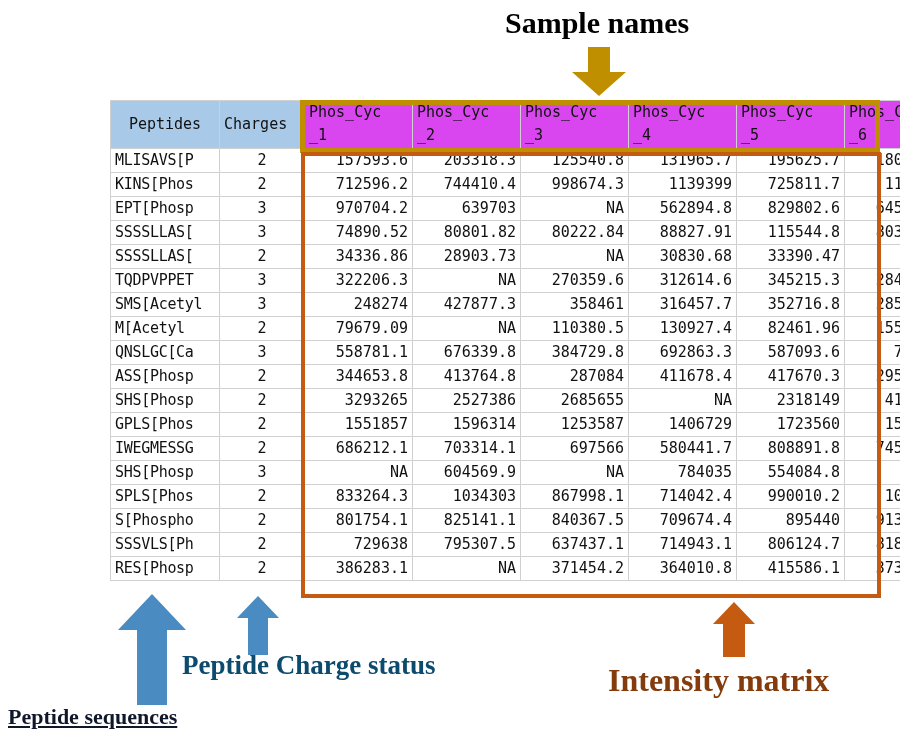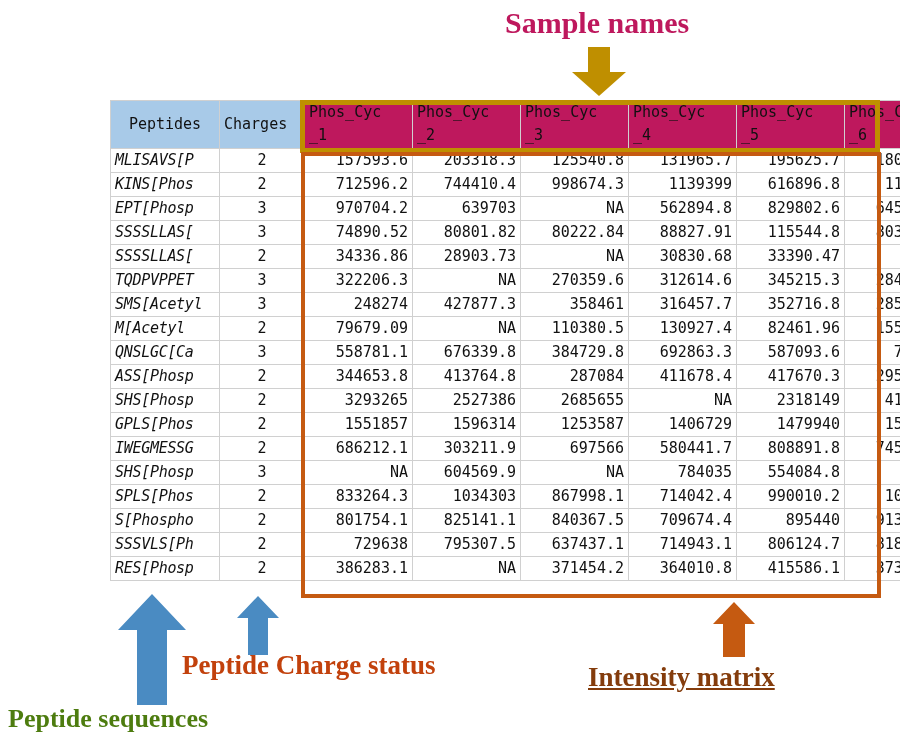--- a/index.html
+++ b/index.html
@@ -19,40 +19,40 @@
   .anno-label {
     position: absolute;
     font-family: "Liberation Serif", serif;
     font-weight: bold;
     white-space: nowrap;
   }
   #sample-names-label {
     left: 505px;
     top: 6px;
     font-size: 30px;
-    color: #be185d;
+    color: #000000;
   }
   #peptide-charge-label {
     left: 182px;
     top: 650px;
     font-size: 27px;
-    color: #c2410c;
+    color: #0c4a6e;
   }
   #peptide-sequences-label {
     left: 8px;
     top: 704px;
-    font-size: 26px;
-    color: #4d7c0f;
+    font-size: 22px;
+    color: #0f172a;
+    text-decoration: underline;
   }
   #intensity-matrix-label {
-    left: 588px;
+    left: 608px;
     top: 662px;
-    font-size: 27px;
+    font-size: 32px;
     color: #843C0C;
-    text-decoration: underline;
   }
 
   
   .arrow { position: absolute; }
 
   #sample-names-arrow { left: 568px; top: 47px; }
   #peptide-sequences-arrow { left: 117px; top: 594px; }
   #peptide-charge-arrow { left: 236px; top: 596px; }
   #intensity-matrix-arrow { left: 712px; top: 602px; }
 
@@ -85,35 +85,34 @@
   thead th.hdr-pep, thead th.hdr-chg {
     background: #A8CAE8;
     text-align: center;
     height: 50px;
     vertical-align: middle;
     font-size: 15px;
   }
   thead th.hdr-chg { text-align: left; padding-left: 7px; margin-left: 20px; }
 
   thead th.hdr-sample {
-    background: #be185d;
+    background: #d946ef;
     text-align: left;
     height: 50px;
     vertical-align: top;
     padding-top: 4px;
     font-size: 15px;
     line-height: 1.55;
     border-color: #cfcf00;
   }
   thead th.hdr-sample .hl2 { display: block; }
 
   tbody td.cell-pep {
     text-align: left;
     letter-spacing: -0.3px;
-    font-style: italic;
   }
   tbody td.cell-chg {
     text-align: center;
     padding-right: 22px;
   }
   tbody td.cell-val {
     text-align: right;
   }
   tbody td.cell-val.na {
     text-align: right;
@@ -186,21 +185,21 @@
         <td class="cell-val col-val">195625.7</td>
         <td class="cell-val col-val">180664.5</td>
       </tr>
       <tr>
         <td class="cell-pep col-pep">KINS[Phos</td>
         <td class="cell-chg col-chg">2</td>
         <td class="cell-val col-val">712596.2</td>
         <td class="cell-val col-val">744410.4</td>
         <td class="cell-val col-val">998674.3</td>
         <td class="cell-val col-val">1139399</td>
-        <td class="cell-val col-val">616896.8</td>
+        <td class="cell-val col-val">725811.7</td>
         <td class="cell-val col-val">1120046</td>
       </tr>
       <tr>
         <td class="cell-pep col-pep">EPT[Phosp</td>
         <td class="cell-chg col-chg">3</td>
         <td class="cell-val col-val">970704.2</td>
         <td class="cell-val col-val">639703</td>
         <td class="cell-val col-val na">NA</td>
         <td class="cell-val col-val">562894.8</td>
         <td class="cell-val col-val">829802.6</td>
@@ -286,28 +285,28 @@
         <td class="cell-val col-val">2318149</td>
         <td class="cell-val col-val">4120553</td>
       </tr>
       <tr>
         <td class="cell-pep col-pep">GPLS[Phos</td>
         <td class="cell-chg col-chg">2</td>
         <td class="cell-val col-val">1551857</td>
         <td class="cell-val col-val">1596314</td>
         <td class="cell-val col-val">1253587</td>
         <td class="cell-val col-val">1406729</td>
-        <td class="cell-val col-val">1479940</td>
+        <td class="cell-val col-val">1723560</td>
         <td class="cell-val col-val">1502006</td>
       </tr>
       <tr>
         <td class="cell-pep col-pep">IWEGMESSG</td>
         <td class="cell-chg col-chg">2</td>
         <td class="cell-val col-val">686212.1</td>
-        <td class="cell-val col-val">303211.9</td>
+        <td class="cell-val col-val">703314.1</td>
         <td class="cell-val col-val">697566</td>
         <td class="cell-val col-val">580441.7</td>
         <td class="cell-val col-val">808891.8</td>
         <td class="cell-val col-val">745552.6</td>
       </tr>
       <tr>
         <td class="cell-pep col-pep">SHS[Phosp</td>
         <td class="cell-chg col-chg">3</td>
         <td class="cell-val col-val na">NA</td>
         <td class="cell-val col-val">604569.9</td>

